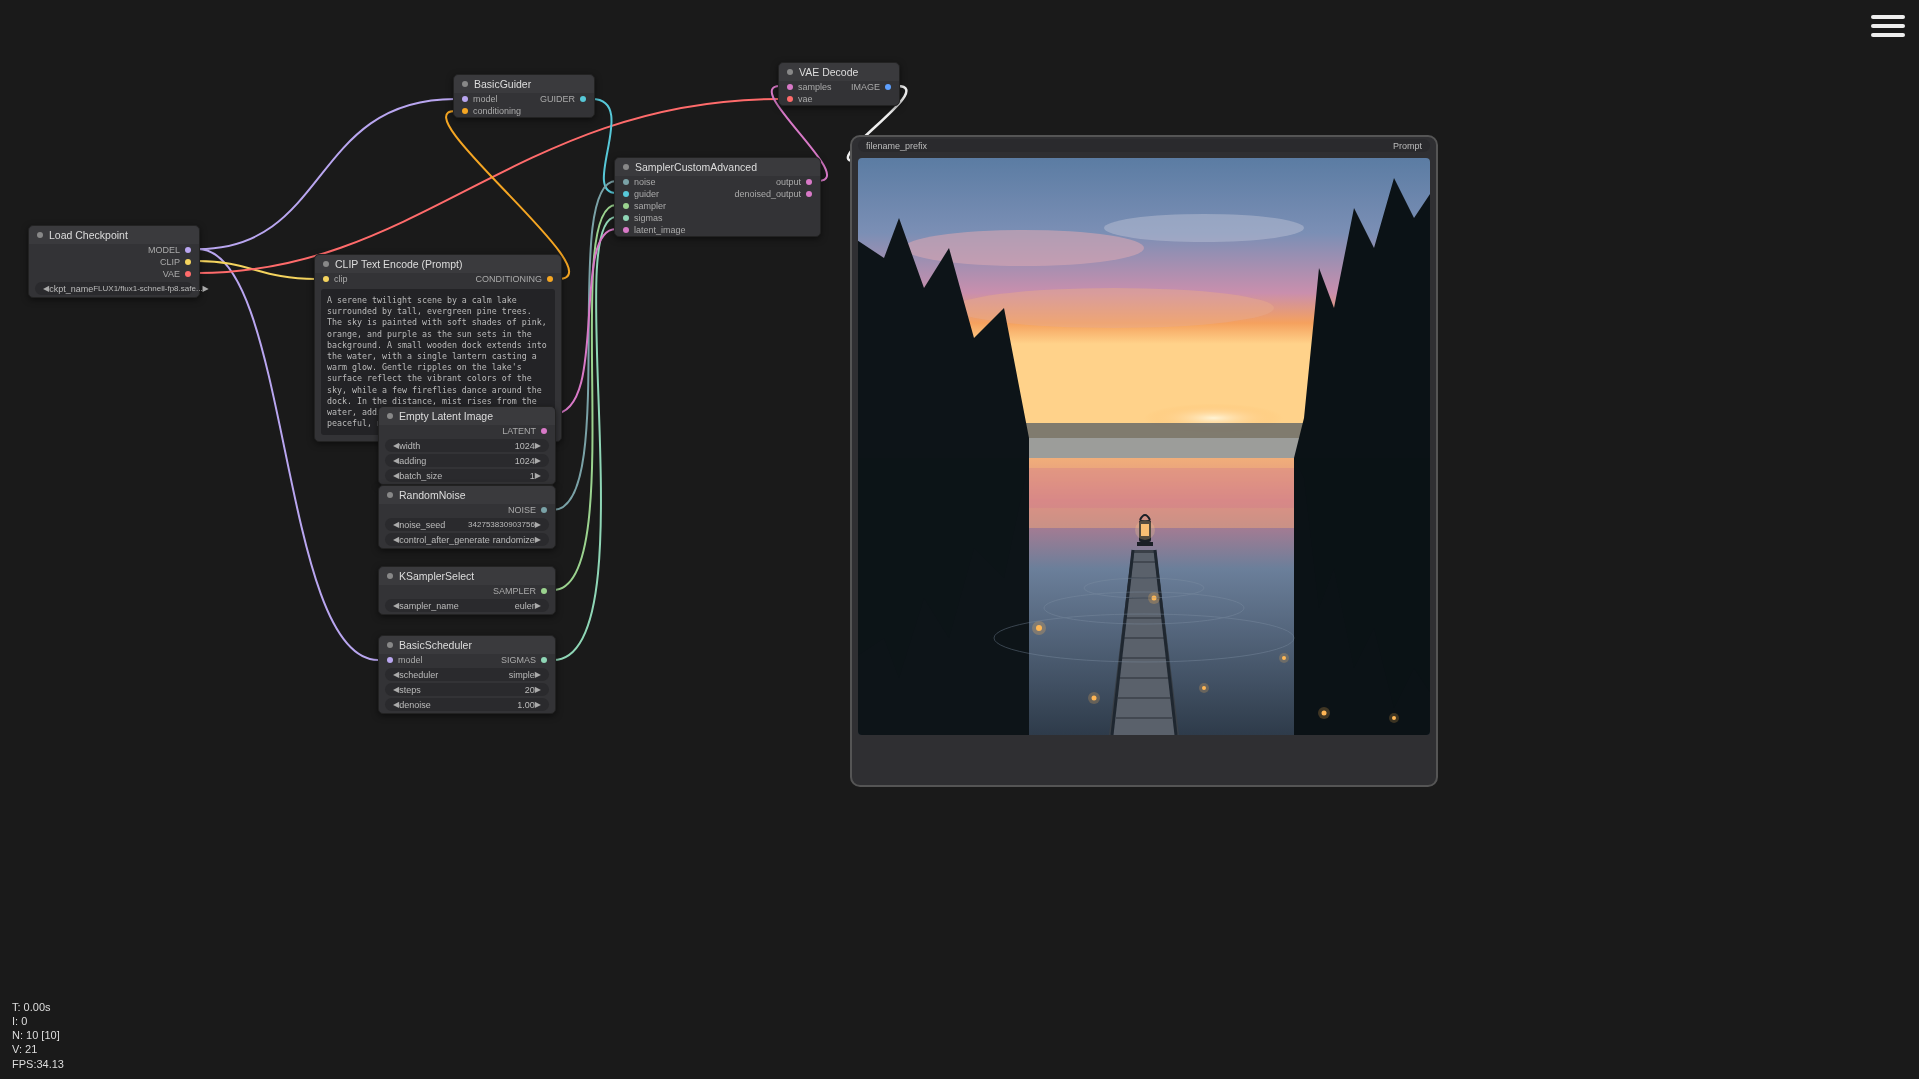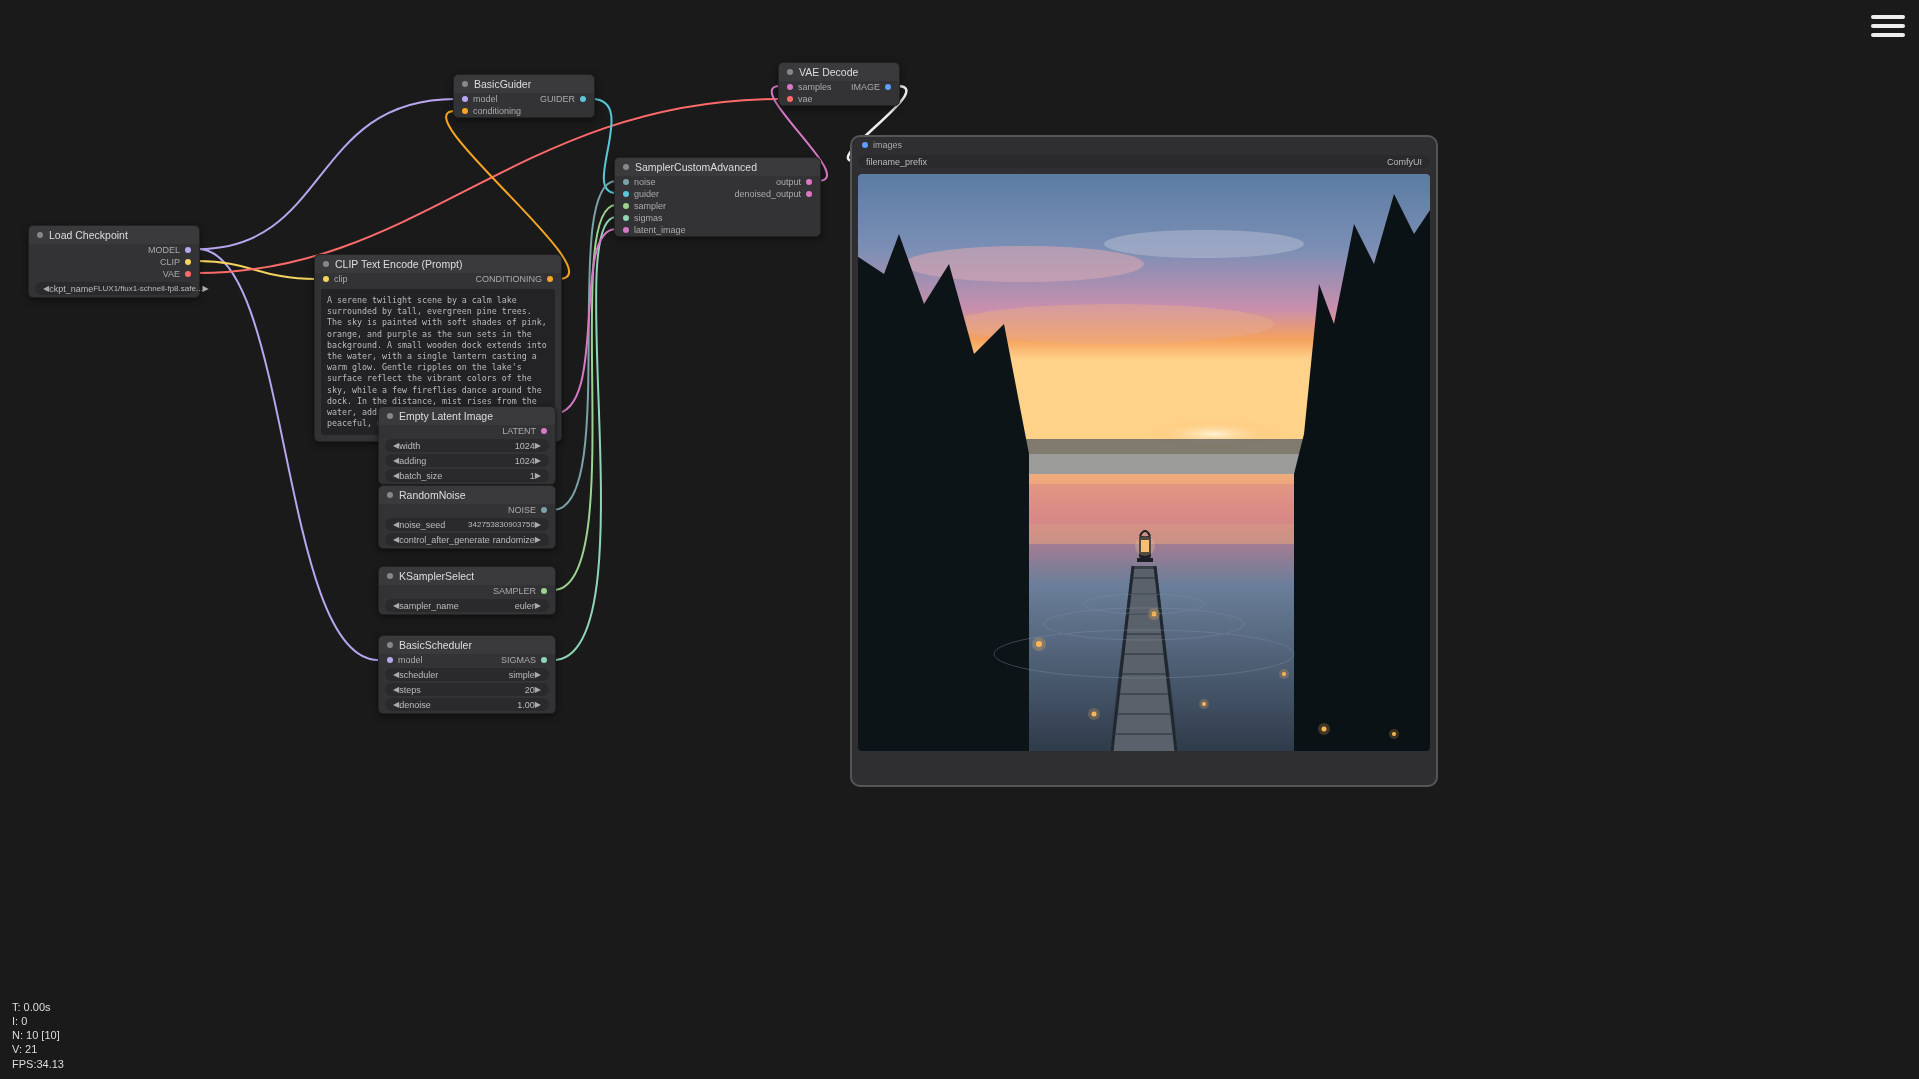--- a/index.html
+++ b/index.html
@@ -429,30 +429,23 @@
   <div class="io-row">
         <span class="io-left">
           <span class="dot" style="background:#ff6b6b"></span>
           <span>vae</span>
         </span>
         <span></span>
       </div>
 </div>
 
 <div class="save-node" style="left:850px; top:135px; width:584px; height:648px;">
-  <div class="io-row" style="padding:3px 10px;">
-        <span class="io-left">
-          <span class="dot" style="background:#5ea0ff"></span>
-          <span>images</span>
-        </span>
-        <span></span>
-      </div>
   <div class="pill-input">
     <span class="t">filename_prefix</span>
-    <span>ComfyUI</span>
+    <span>Prompt</span>
   </div>
   <div class="save-img" style="height:577px;">
     
     <svg viewBox="0 0 580 577" width="100%" height="100%" preserveAspectRatio="xMidYMid slice">
       <defs>
         <linearGradient id="sky" x1="0" y1="0" x2="0" y2="1">
           <stop offset="0%" stop-color="#5b7ca3"></stop>
           <stop offset="25%" stop-color="#7b8fb5"></stop>
           <stop offset="45%" stop-color="#c98fad"></stop>
           <stop offset="55%" stop-color="#f5a15e"></stop>

